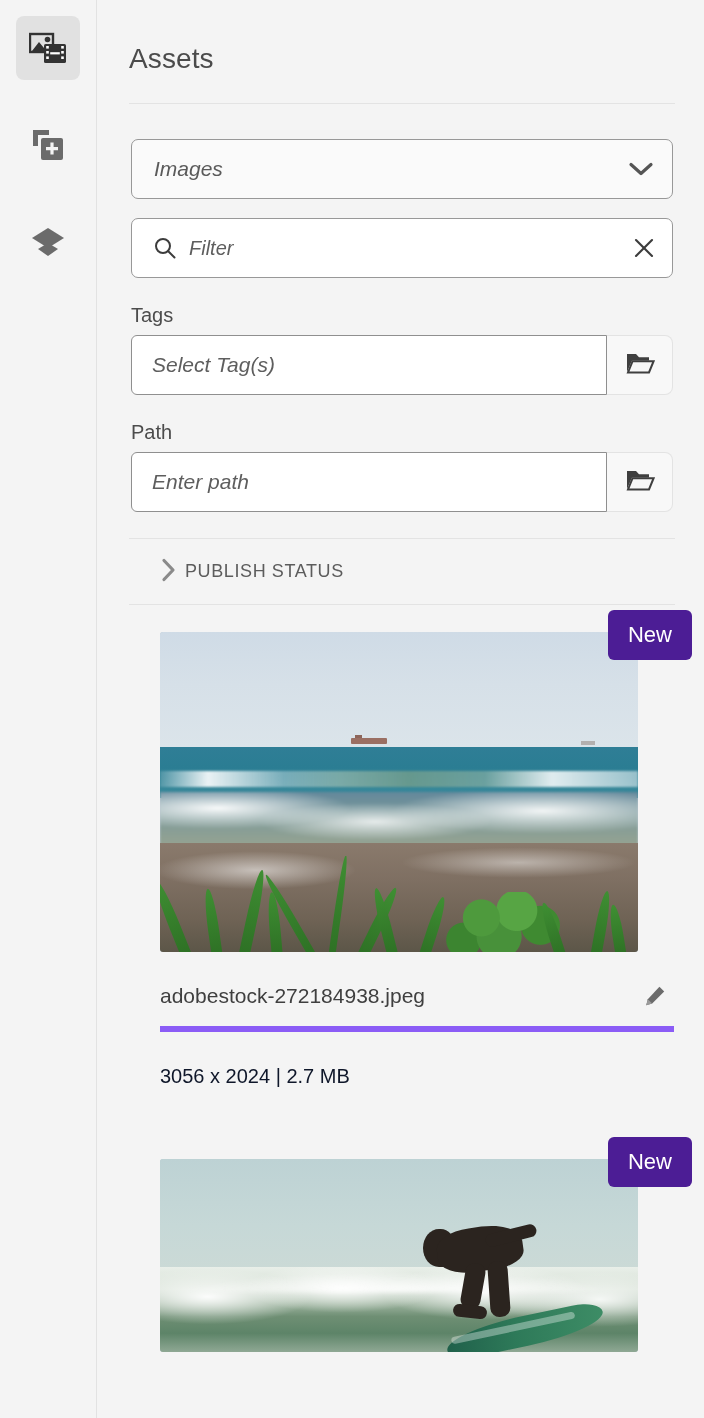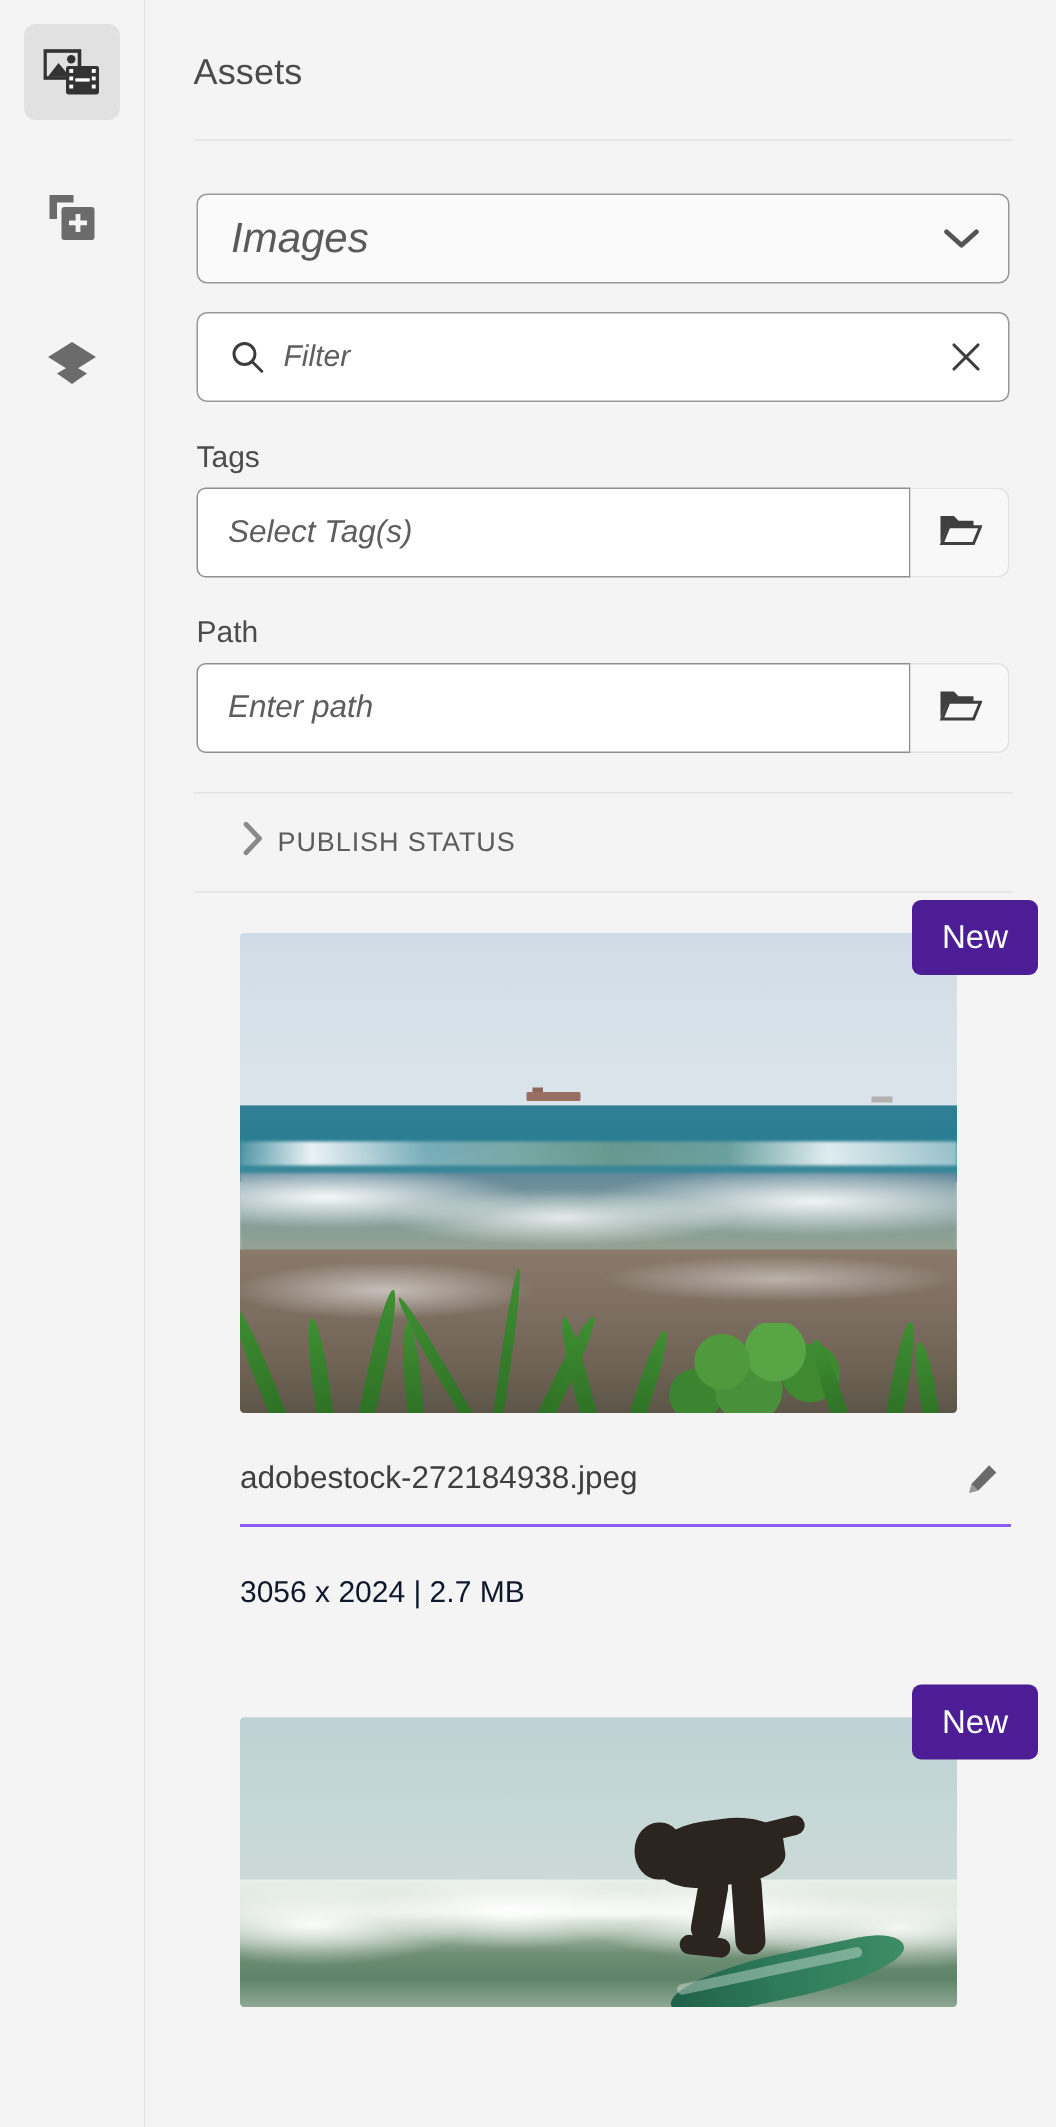--- a/index.html
+++ b/index.html
@@ -51,25 +51,25 @@
   
   .panel {
     flex: 1 1 auto;
     background: #f4f4f4;
     padding: 0 29px 0 32px;
     overflow: hidden;
     position: relative;
   }
 
   .page-title {
-    font-size: 24px;
+    font-size: 28px;
     color: #4b4b4b;
     font-weight: 400;
     letter-spacing: .1px;
-    padding-top: 34px;
+    padding-top: 44px;
     padding-left: 0px;
     line-height: 30px;
   }
 
   .hr {
     height: 1px;
     background: #e3e3e3;
     margin-top: 29px;
   }
 
@@ -80,21 +80,21 @@
     border: 1px solid #989898;
     border-radius: 7px;
     background: #fafafa;
     display: flex;
     align-items: center;
     padding: 0 18px 0 22px;
     cursor: pointer;
   }
   .select .value {
     flex: 1 1 auto;
-    font-size: 28px;
+    font-size: 21px;
     font-style: italic;
     color: #5a5a5a;
   }
   .chevron { flex: 0 0 auto; display: flex; align-items: center; }
 
   
   .filter-wrap { margin-top: 19px; padding: 0 2px; }
   .filter {
     height: 60px;
     border: 1px solid #989898;
@@ -195,21 +195,21 @@
     border-radius: 6px;
     z-index: 4;
     cursor: pointer;
   }
 
   .asset-name-row {
     display: flex;
     align-items: center;
     margin: 0 1px 0 31px;
     padding: 32px 0 18px 0;
-    border-bottom: 2px solid #8b5cf6;
+    border-bottom: 6px solid #8b5cf6;
   }
   .asset-name {
     flex: 1 1 auto;
     font-size: 21px;
     color: #3f3f3f;
   }
   .edit-btn { flex: 0 0 auto; cursor: pointer; display: flex; padding-right: 8px; }
 
   .asset-meta {
     margin: 0 1px 0 31px;

